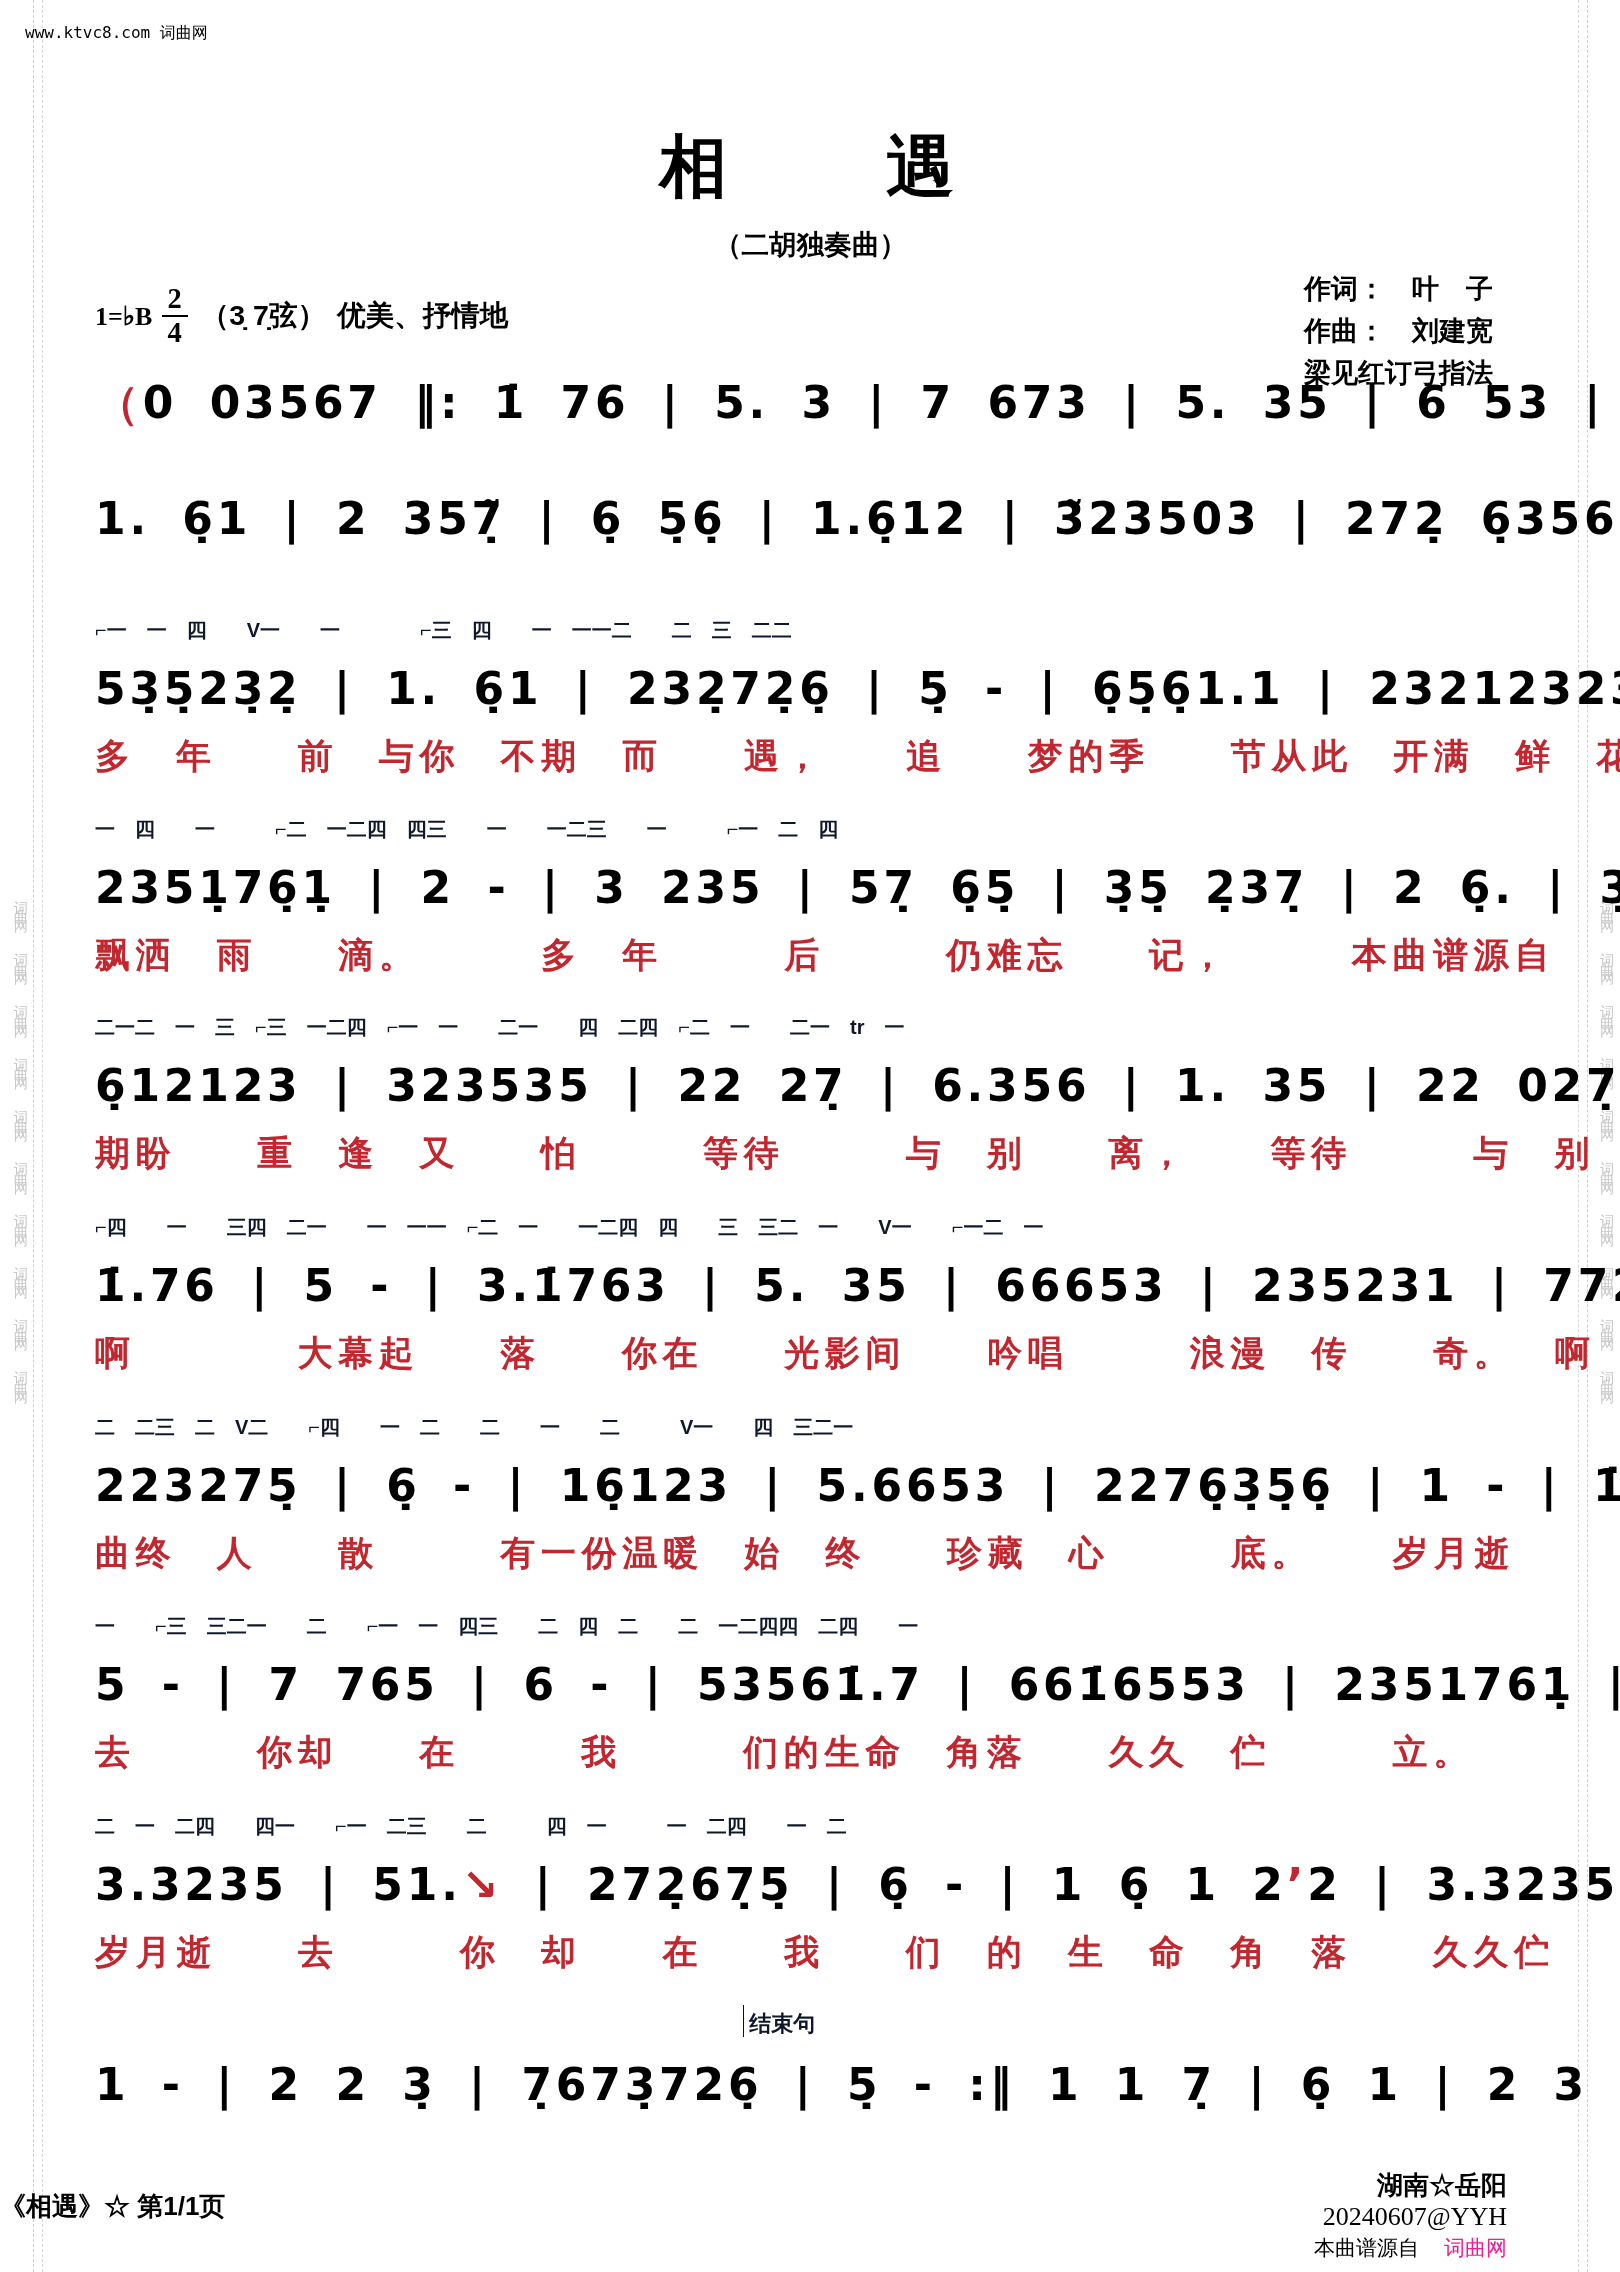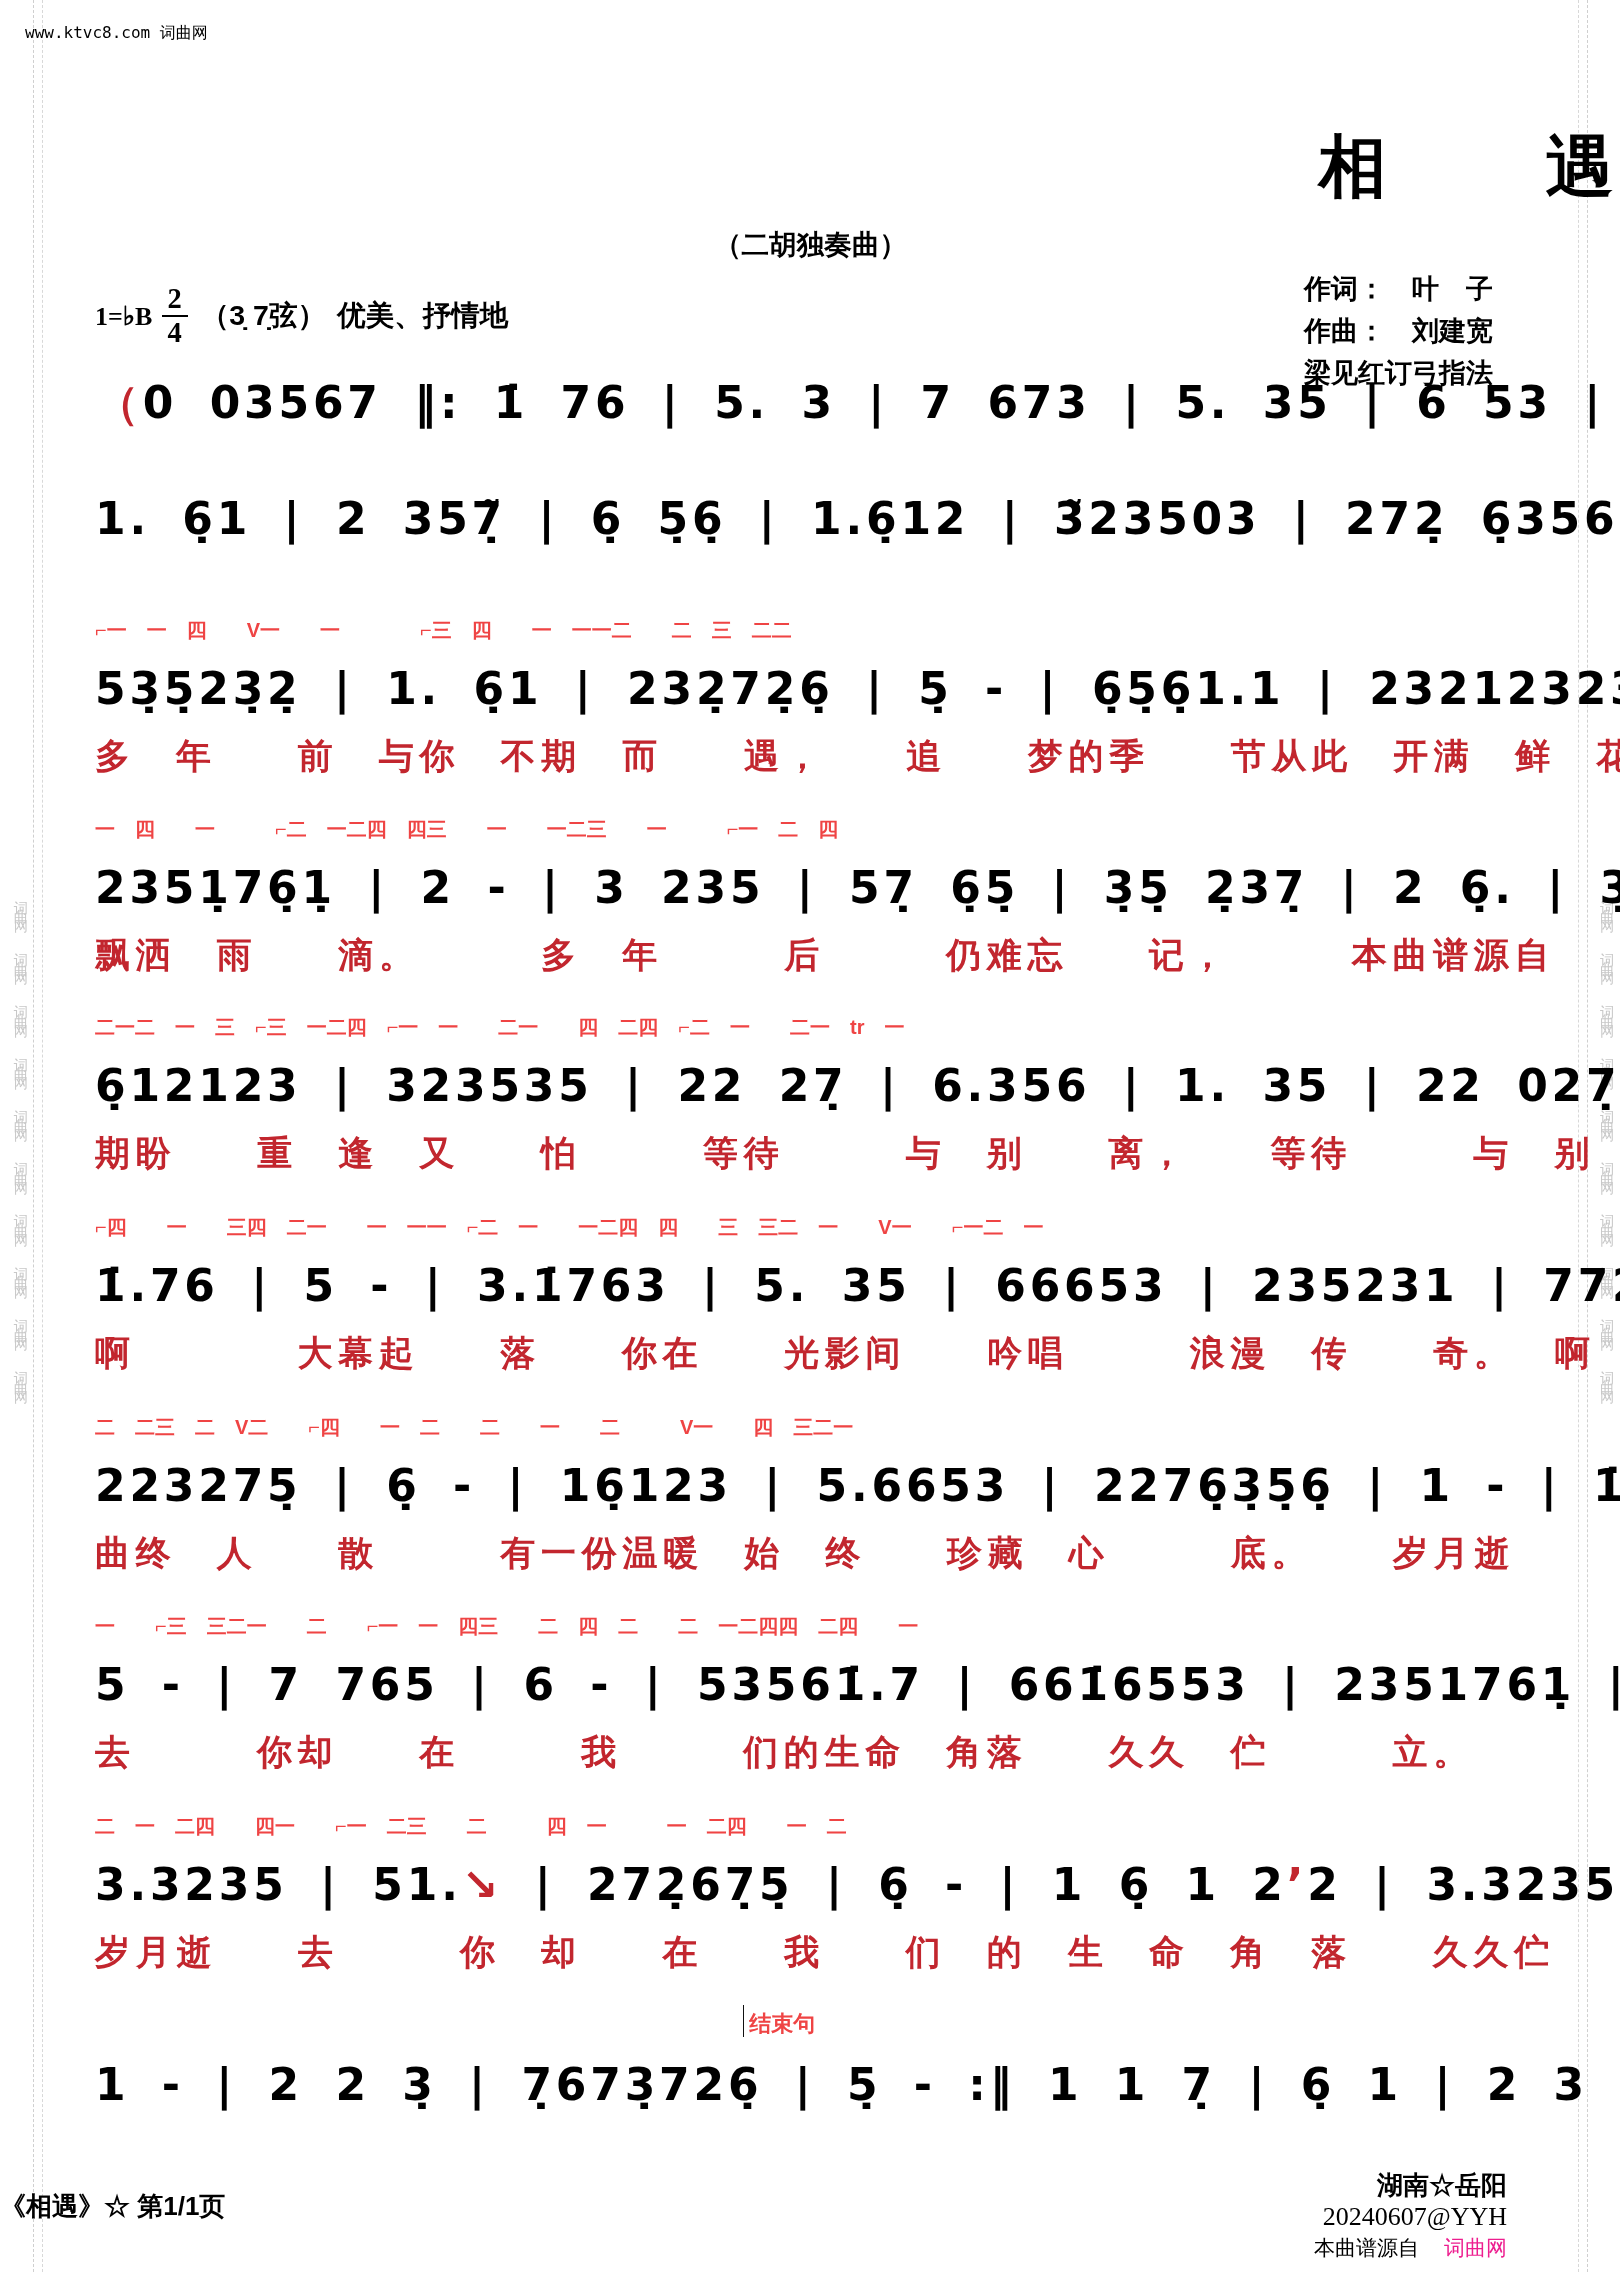--- a/index.html
+++ b/index.html
@@ -18,21 +18,21 @@
   .wm-left2{position:absolute;left:42px;top:0;bottom:0;border-left:1px dashed #d8d8d8;}
   .wm-right{right:1.9px;border-left:1px dashed #cfcfcf;}
   .wm-right2{position:absolute;right:42px;top:0;bottom:0;border-right:1px dashed #d8d8d8;}
   
   .logo{
     position:absolute;left:25px;top:23px;
     font-family:"DejaVu Sans Mono",monospace;font-size:16px;color:#000;
   }
   
   .title{
-    position:absolute;left:0;right:0;top:122px;text-align:right;
+    position:absolute;left:0;right:0;top:122px;text-align:center;
     font-family:"Liberation Serif",serif;font-weight:bold;font-size:68px;
     letter-spacing:7.6px;color:#000;
   }
   .subtitle{
     position:absolute;left:0;right:0;top:226px;text-align:center;
     font-weight:bold;font-size:27.6px;color:#000;
   }
   .credits{
     position:absolute;right:128px;top:268px;text-align:right;
     font-weight:bold;font-size:27px;line-height:42px;color:#000;
@@ -44,21 +44,21 @@
   .keyline .key{font-size:26px;font-family:"Liberation Serif",serif;}
   .meter{display:inline-flex;flex-direction:column;align-items:center;margin:0 13.3px 0 9.5px;
     font-family:"Liberation Serif",serif;font-size:28.5px;line-height:28.5px;font-weight:bold;}
   .meter .num{border-bottom:2.9px solid #000;padding:0 5.7px 1.9px 5.7px;}
   .meter .den{padding-top:1.9px;}
   .keyline .tuning{font-size:28.5px;}
   .keyline .expr{font-size:28.5px;margin-left:11.4px;}
   
   .sys{position:absolute;left:95px;width:1408px;}
   .row-f{
-    height:46px;font-size:20px;line-height:42px;color:#ef4444;white-space:pre;
+    height:46px;font-size:20px;line-height:42px;color:#0f172a;white-space:pre;
     font-weight:bold;overflow:hidden;
   }
   .row-n{
     height:76px;font-family:"DejaVu Sans",sans-serif;font-weight:bold;
     font-size:44px;line-height:68px;letter-spacing:3.8px;word-spacing:13.3px;
     white-space:nowrap;color:#000;
   }
   .row-l{
     height:55px;font-size:35px;line-height:49px;font-weight:bold;
     color:#c2262e;white-space:pre;letter-spacing:5.7px;word-spacing:25px;

